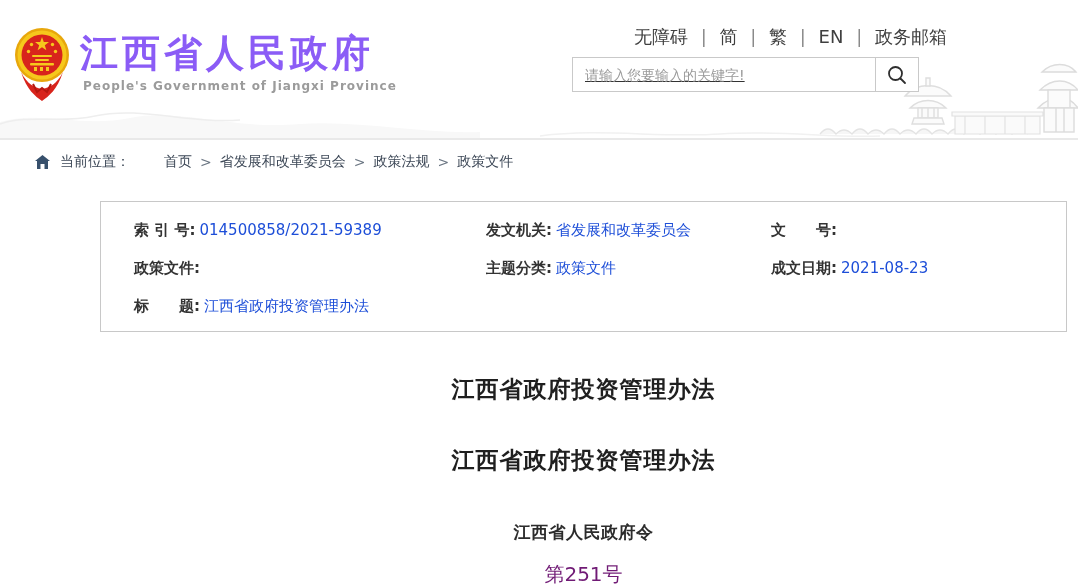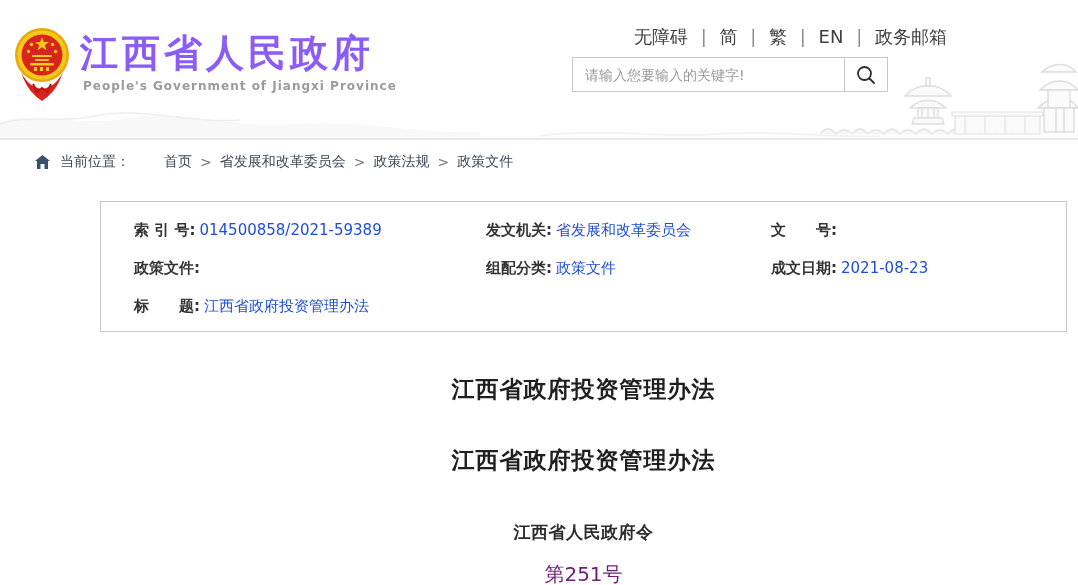--- a/index.html
+++ b/index.html
@@ -20,21 +20,21 @@
   .site-sub {
     position:absolute; left:83px; top:79px;
     font-size:12px; font-weight:bold; color:#9b9b9b; letter-spacing:1px; white-space:nowrap;
   }
   .top-links {
     position:absolute; top:25px; right:131px;
     font-size:18px; color:#3f3f3f; white-space:nowrap;
   }
   .top-links .tl { cursor:pointer; }
   .top-links .sep { color:#8a8a8a; margin:0 7px; }
-  .search { position:absolute; left:572px; top:57px; width:316px; height:35px; display:flex; background:#fff; }
+  .search { position:absolute; left:572px; top:57px; width:347px; height:35px; display:flex; background:#fff;text-decoration:underline; }
   .search input {
     flex:1; border:1px solid #c9c9c9; border-right:none; outline:none;
     padding:0 12px; font-size:14px; color:#333;
     font-family:"DejaVu Sans","Liberation Sans",sans-serif;
   }
   .search input::placeholder { color:#9a9a9a; }
   .search button {
     width:44px; border:1px solid #c9c9c9; background:#fff; cursor:pointer;
     display:flex; align-items:center; justify-content:center;
   }
@@ -182,21 +182,21 @@
     <div class="cell">
       <b>发文机关:</b><span class="v">省发展和改革委员会</span>
     </div>
     <div class="cell">
       <b>文　　号:</b><span class="v"></span>
     </div>
     <div class="cell c1">
       <b>政策文件:</b><span class="v"></span>
     </div>
     <div class="cell">
-      <b>组配分类:</b><span class="v">政策文件</span>
+      <b>主题分类:</b><span class="v">政策文件</span>
     </div>
     <div class="cell">
       <b>成文日期:</b><span class="v">2021-08-23</span>
     </div>
     <div class="cell full">
       <b>标　　题:</b><span class="v">江西省政府投资管理办法</span>
     </div>
   </div>
 
   <div class="article">

